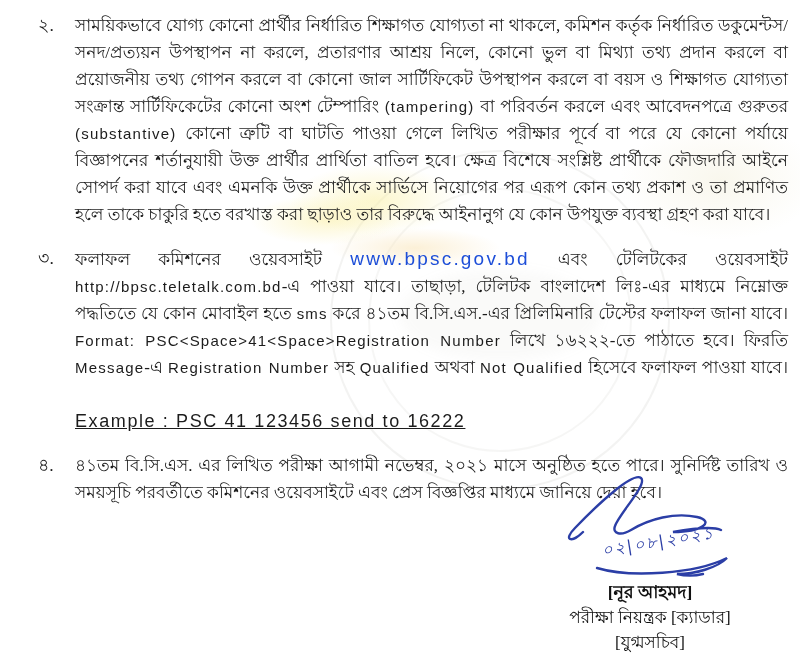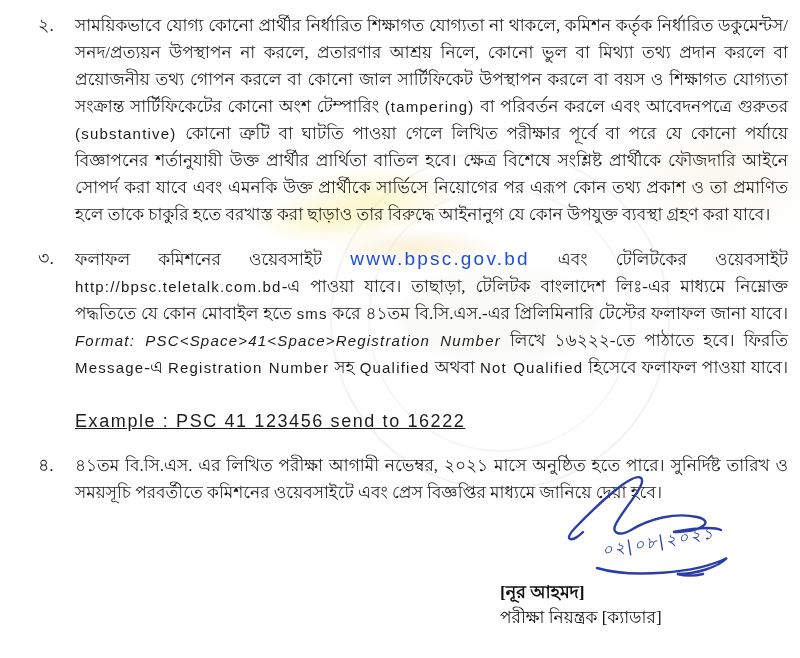--- a/index.html
+++ b/index.html
@@ -28,30 +28,30 @@
        background:radial-gradient(closest-side,rgba(248,225,175,0.5),rgba(248,225,175,0));}
   .hl4{left:620px;top:120px;width:200px;height:120px;
        background:radial-gradient(closest-side,rgba(245,242,225,0.6),rgba(245,242,225,0));}
 
   .list{position:relative;padding:12px 12px 0 38px;}
   .item{display:flex;margin-bottom:17px;}
   .item:last-child{margin-bottom:0;}
   .num{flex:none;width:37px;font-size:17.5px;line-height:27px;}
   .body{flex:1;font-size:17px;line-height:27px;text-align:justify;}
   .en{font-family:"Liberation Sans","DejaVu Sans",sans-serif;letter-spacing:1.2px;font-size:15px;white-space:nowrap;}
-  .en-wrap{white-space:normal;font-style:italic;}
+  .en-wrap{white-space:normal;}
   .url{color:#1d4ed8;letter-spacing:2.2px;font-size:19px;font-family:"Liberation Sans","DejaVu Sans",sans-serif;
        text-decoration:none;cursor:pointer;}
   .example{letter-spacing:1.6px;font-size:18px;text-decoration:underline;}
   .gap-line{display:inline-block;width:100%;height:0;}
 
   
   .sig-wrap{position:absolute;left:545px;top:470px;width:235px;}
   .sig-svg{display:block;margin:0 auto;}
-  .sig-lines{position:absolute;left:500px;top:580px;width:300px;text-align:left;
+  .sig-lines{position:absolute;left:500px;top:580px;width:300px;text-align:center;
              font-size:17px;line-height:25px;color:#111;}
   .sig-lines .nm{font-weight:bold;font-size:17.5px;}
 </style>
 </head>
 <body>
 
 <div class="page">
 
   <div class="watermark">
     <div class="wm-circle wm-c1"></div>
@@ -96,15 +96,16 @@
         <path d="M38,62 C26,74 18,70 30,58 C55,32 88,2 96,8 C103,14 74,44 70,56 C67,64 76,66 86,60 C104,49 130,42 152,47 C170,51 158,62 128,62 C150,58 168,56 176,60"></path>
         <path d="M52,98 C85,108 150,104 182,88 C172,98 150,104 132,104 C140,106 150,106 158,104"></path>
       </g>
       <text x="58" y="86" fill="#2b3ea6" font-size="16" font-family="DejaVu Sans, sans-serif" font-style="italic" transform="rotate(-9 58 86)" letter-spacing="2">০২|০৮|২০২১</text>
     </svg>
   </div>
 
   <div class="sig-lines">
     <div class="nm">[নূর আহমদ]</div>
     <div>পরীক্ষা নিয়ন্ত্রক [ক্যাডার]</div>
+    <div>[যুগ্মসচিব]</div>
   </div>
 
 </div>
 
 </body></html>

